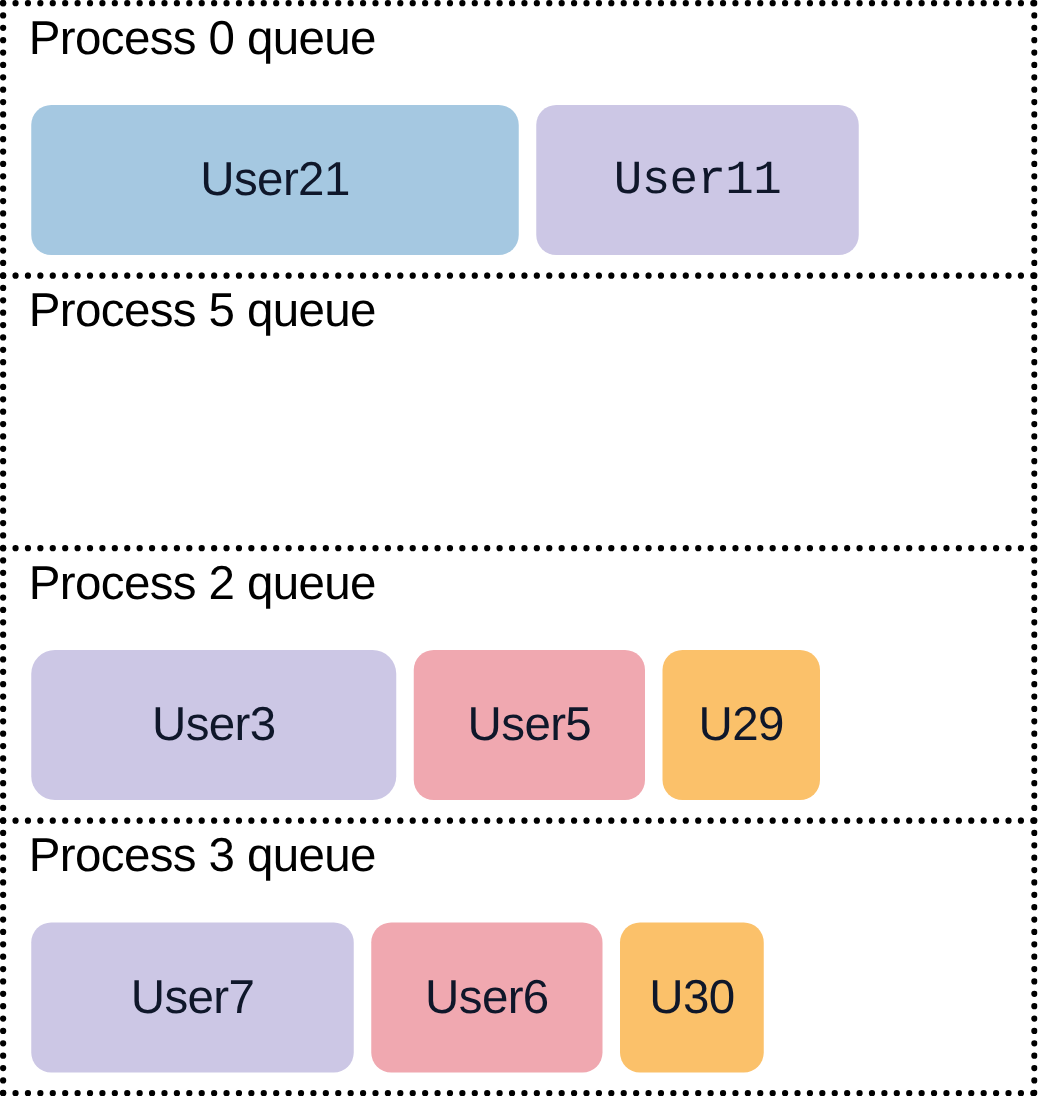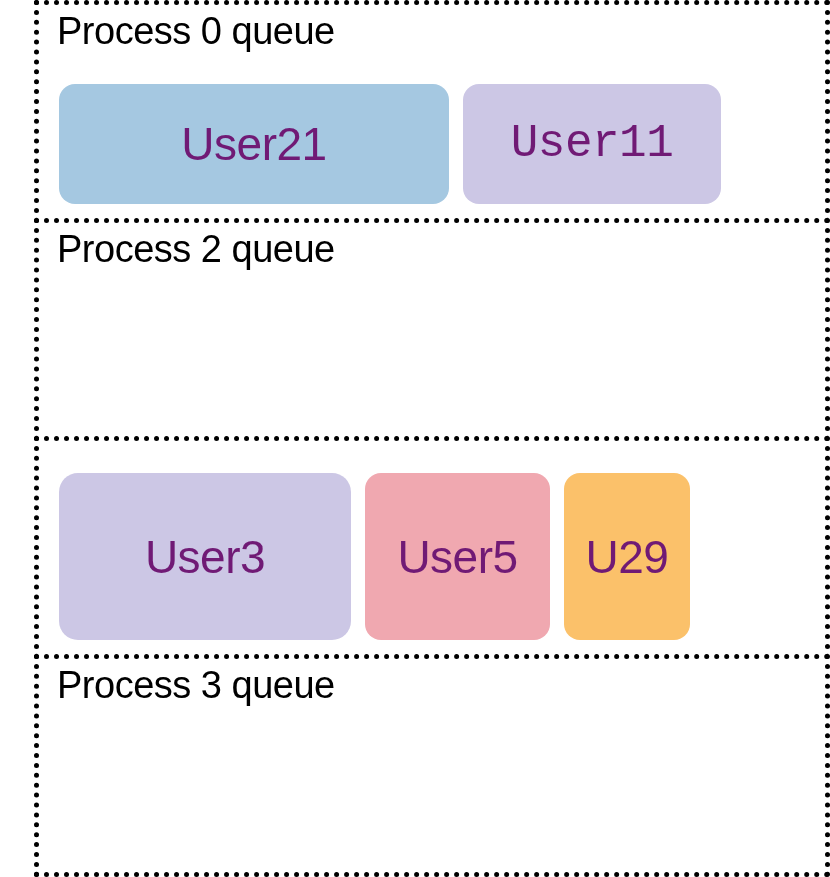--- a/index.html
+++ b/index.html
@@ -14,21 +14,20 @@
     font-family: "Liberation Sans", "DejaVu Sans", sans-serif;
     overflow: hidden;
   }
 
   #diagram {
     width: 830px;
     height: 877px;
     display: flex;
     flex-direction: column;
     box-sizing: border-box;
-    padding-left: 34px;
   }
 
   .queue-row {
     position: relative;
     box-sizing: border-box;
     border: 5px dotted #000000;
     background: #ffffff;
     flex: 1 1 0;
     min-height: 0;
     padding: 0 10px;
@@ -58,22 +57,22 @@
     min-height: 0;
     padding: 0 0 14px 10px;
     gap: 14px;
   }
 
   .queue-item {
     border-radius: 16px;
     display: flex;
     align-items: center;
     justify-content: center;
-    color: #701a75;
-    font-size: 46px;
+    color: #0f172a;
+    font-size: 38px;
     letter-spacing: -0.5px;
     white-space: nowrap;
     box-sizing: border-box;
     flex: 0 0 auto;
     margin-top: 32px;
   }
 
   .queue-item.blue   { background: #a5c8e1; }
   .queue-item.purple { background: #ccc7e5; }
   .queue-item.pink   { background: #f0a8b0; }
@@ -84,25 +83,31 @@
 
 <div id="diagram">
     <div class="queue-row">
       <div class="queue-title">Process 0 queue</div>
       <div class="queue-items">
         <div class="queue-item blue" style="width: 390px;">User21</div>
         <div class="queue-item purple" style="width: 258px; font-family: Liberation Mono, monospace;">User11</div>
       </div>
     </div>
     <div class="queue-row">
-      <div class="queue-title">Process 2 queue</div>
+      <div class="queue-title">Process 5 queue</div>
     </div>
     <div class="queue-row">
+      <div class="queue-title">Process 2 queue</div>
       <div class="queue-items">
         <div class="queue-item purple" style="width: 292px; border-radius: 19px;">User3</div>
         <div class="queue-item pink" style="width: 185px;">User5</div>
         <div class="queue-item orange" style="width: 126px;">U29</div>
       </div>
     </div>
     <div class="queue-row">
       <div class="queue-title">Process 3 queue</div>
+      <div class="queue-items">
+        <div class="queue-item purple" style="width: 258px;">User7</div>
+        <div class="queue-item pink" style="width: 185px;">User6</div>
+        <div class="queue-item orange" style="width: 115px;">U30</div>
+      </div>
     </div>
   </div>
 
 </body></html>

